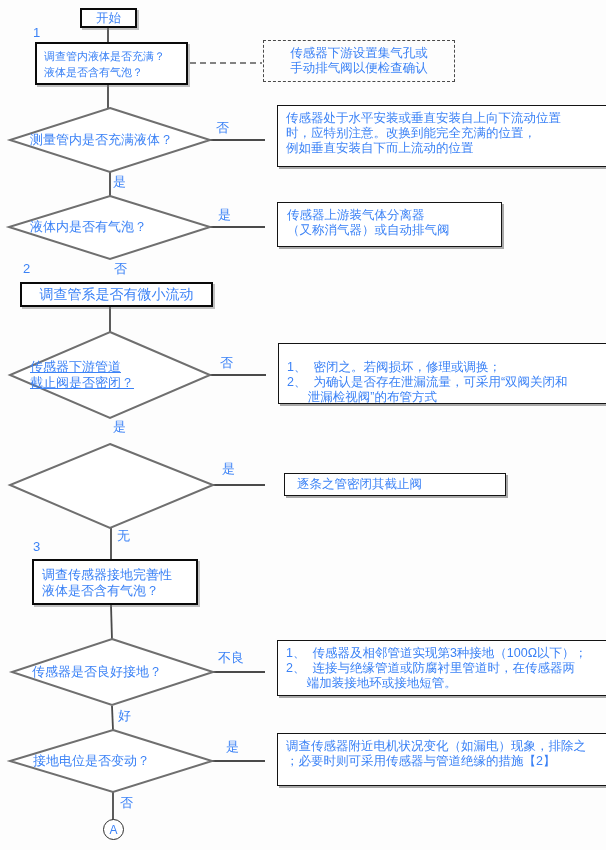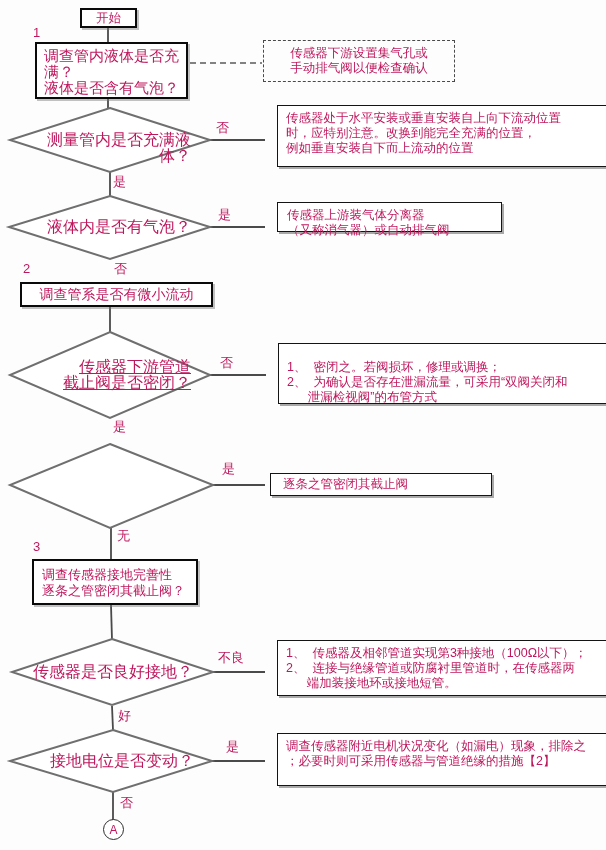--- a/index.html
+++ b/index.html
@@ -1,26 +1,26 @@
 <!DOCTYPE html>
 <html><head>
 <meta charset="utf-8">
 <style>
   html,body{margin:0;padding:0;background:#ffffff;}
   .canvas{
     position:relative;width:606px;height:850px;background:#fdfdfd;
-    font-family:"Liberation Sans",sans-serif;color:#be185d;overflow:hidden;
+    font-family:"Liberation Sans",sans-serif;color:#3b82f6;overflow:hidden;
   }
   .canvas svg{position:absolute;left:0;top:0;}
   .node{position:absolute;box-sizing:border-box;background:#fff;font-size:12.5px;line-height:15px;white-space:pre-line;}
   .solid{border:2px solid #0a0a0a;box-shadow:2px 2px 0 rgba(120,120,120,.45);}
   .thin{border:1.5px solid #141414;box-shadow:2px 2px 0 #a9a9a9;margin-left:12px;}
   .dashedb{border:1.6px dashed #4a4a4a;background:#fdfdfd;}
   .center{display:flex;align-items:center;justify-content:center;text-align:center;}
-  .dtext{position:absolute;text-align:right;font-size:16px;line-height:16px;white-space:pre-line;background:transparent;}
+  .dtext{position:absolute;text-align:left;font-size:13px;line-height:16px;white-space:pre-line;background:transparent;}
   .elabel{position:absolute;font-size:13px;line-height:14px;background:transparent;}
   .num{position:absolute;font-size:13px;background:transparent;}
   .pretext{white-space:pre;}
   .circleA{position:absolute;box-sizing:border-box;border:1.6px solid #2e2e2e;border-radius:50%;
     display:flex;align-items:center;justify-content:center;font-size:12px;background:#fff;}
 </style>
 </head>
 <body>
 
 <div class="canvas">
@@ -54,59 +54,59 @@
       <polygon points="113,730 212,761 113,792 10,761"></polygon>
     </g>
   </svg>
 
   <div class="node solid center" style="left:80px;top:8px;width:57px;height:20px;">开始</div>
 
   <div class="num" style="left:33px;top:25px;">1</div>
   <div class="num" style="left:23px;top:261px;">2</div>
   <div class="num" style="left:33px;top:539px;">3</div>
 
-  <div class="node solid" style="left:35px;top:42px;width:153px;height:57px;padding:4px 2px 0 7px;font-size:15px;line-height:16px;">调查管内液体是否充满？
+  <div class="node solid" style="left:35px;top:42px;width:153px;height:43px;padding:4px 2px 0 7px;font-size:11px;line-height:16px;">调查管内液体是否充满？
 液体是否含有气泡？</div>
 
   <div class="node dashedb center" style="left:263px;top:40px;width:192px;height:42px;">传感器下游设置集气孔或
 手动排气阀以便检查确认</div>
 
   <div class="dtext" style="left:30px;top:132px;width:161px;">测量管内是否充满液体？</div>
   <div class="elabel" style="left:216px;top:121px;">否</div>
   <div class="elabel" style="left:113px;top:175px;">是</div>
 
   <div class="node thin" style="left:265px;top:105px;width:331px;height:62px;padding:5px 2px 0 8px;">传感器处于水平安装或垂直安装自上向下流动位置
 时，应特别注意。改换到能完全充满的位置，
 例如垂直安装自下而上流动的位置</div>
 
   <div class="dtext" style="left:30px;top:219px;width:161px;">液体内是否有气泡？</div>
   <div class="elabel" style="left:218px;top:208px;">是</div>
   <div class="elabel" style="left:114px;top:262px;">否</div>
 
-  <div class="node thin" style="left:265px;top:202px;width:225px;height:30px;padding:5px 2px 0 9px;">传感器上游装气体分离器
+  <div class="node thin" style="left:265px;top:202px;width:225px;height:45px;padding:5px 2px 0 9px;">传感器上游装气体分离器
 （又称消气器）或自动排气阀</div>
 
   <div class="node solid center" style="left:20px;top:282px;width:193px;height:25px;font-size:14px;">调查管系是否有微小流动</div>
 
   <div class="dtext" style="left:30px;top:359px;width:161px;text-decoration:underline;">传感器下游管道
 截止阀是否密闭？</div>
   <div class="elabel" style="left:220px;top:356px;">否</div>
   <div class="elabel" style="left:113px;top:420px;">是</div>
 
   <div class="node thin pretext" style="left:266px;top:343px;width:329px;height:61px;padding:16px 2px 0 8px;">1、  密闭之。若阀损坏，修理或调换；
 2、  为确认是否存在泄漏流量，可采用“双阀关闭和
       泄漏检视阀”的布管方式</div>
 
   <div class="elabel" style="left:222px;top:462px;">是</div>
   <div class="elabel" style="left:117px;top:529px;">无</div>
 
-  <div class="node thin" style="left:258px;top:473px;width:222px;height:23px;padding:3px 2px 0 12px;">逐条之管密闭其截止阀</div>
+  <div class="node thin" style="left:272px;top:473px;width:222px;height:23px;padding:3px 2px 0 12px;">逐条之管密闭其截止阀</div>
 
   <div class="node solid" style="left:32px;top:559px;width:166px;height:46px;padding:6px 2px 0 8px;font-size:13px;line-height:16px;">调查传感器接地完善性
-逐条之管密闭其截止阀？</div>
+液体是否含有气泡？</div>
 
   <div class="dtext" style="left:32px;top:664px;width:161px;">传感器是否良好接地？</div>
   <div class="elabel" style="left:218px;top:651px;">不良</div>
   <div class="elabel" style="left:118px;top:709px;">好</div>
 
   <div class="node thin pretext" style="left:265px;top:640px;width:332px;height:56px;padding:5px 2px 0 8px;">1、  传感器及相邻管道实现第3种接地（100Ω以下）；
 2、  连接与绝缘管道或防腐衬里管道时，在传感器两
       端加装接地环或接地短管。</div>
 
   <div class="dtext" style="left:33px;top:753px;width:161px;">接地电位是否变动？</div>

